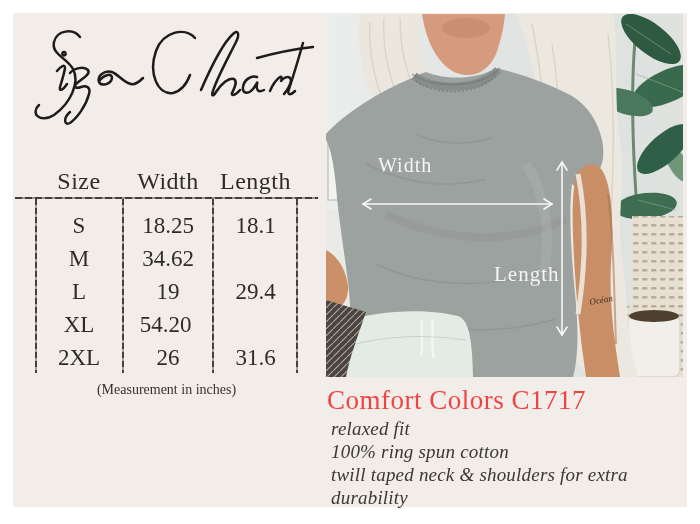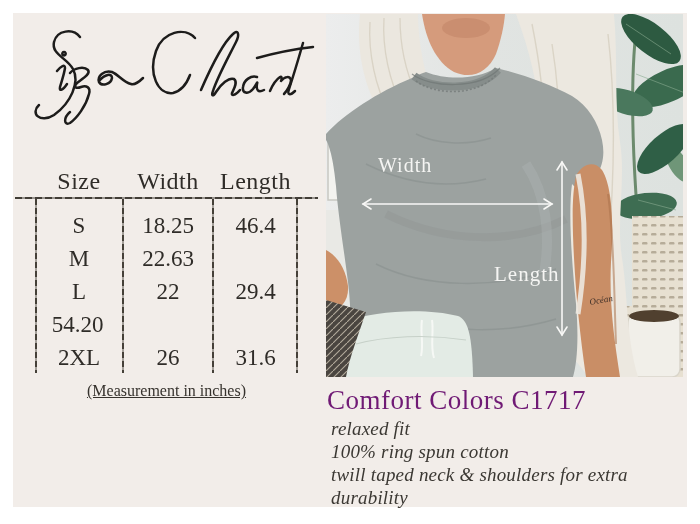--- a/index.html
+++ b/index.html
@@ -16,28 +16,28 @@
          font-size:24px;letter-spacing:.5px;color:#2f2c28;}
   .thead .hc{text-align:center;}
   .c0{width:88px;} .c1{width:90px;} .c2{width:85px;}
   .hline{position:absolute;left:15px;top:197px;width:303px;height:2px;
          background:repeating-linear-gradient(to right,#413d36 0 7px,rgba(65,61,54,.5) 7px 10px);}
   .tbody{position:absolute;left:35px;top:199px;width:263px;height:174px;box-sizing:border-box;padding-top:10px;}
   .vline{position:absolute;top:199px;width:2px;height:174px;
          background:repeating-linear-gradient(to bottom,#454038 0 6px,rgba(69,64,56,.45) 6px 9px);}
   .trow{display:flex;height:33px;align-items:center;font-size:23px;color:#2f2c28;}
   .tcell{text-align:center;}
-  .footnote{position:absolute;left:25px;top:382px;width:283px;text-align:center;font-size:16px;color:#36322d;text-decoration:underline;}
+  .footnote{position:absolute;left:25px;top:382px;width:283px;text-align:center;font-size:14px;color:#36322d;}
 
   
   .photo-svg{position:absolute;left:326px;top:14px;width:357px;height:363px;}
   .photo-svg text{font-family:"Liberation Serif",serif;}
 
   
-  .product-title{position:absolute;left:327px;top:385px;font-size:27px;letter-spacing:.5px;color:#701a75;}
+  .product-title{position:absolute;left:327px;top:385px;font-size:27px;letter-spacing:.5px;color:#ef4444;}
   .feature-list{position:absolute;left:331px;top:417px;font-size:19px;font-style:italic;
                 line-height:23px;color:#3b3833;letter-spacing:.2px;}
 </style>
 </head>
 <body>
 
 <div class="canvas">
   <div class="panel"></div>
 
   <svg class="heading-svg" viewBox="0 0 290 120" role="img" aria-label="Size Chart">
@@ -70,32 +70,33 @@
   </div>
   <div class="hline"></div>
   <div class="vline" style="left:35px"></div>
   <div class="vline" style="left:122px"></div>
   <div class="vline" style="left:212px"></div>
   <div class="vline" style="left:296px"></div>
   <div class="tbody">
       <div class="trow">
         <div class="tcell c0">S</div>
         <div class="tcell c1">18.25</div>
-        <div class="tcell c2">46.4</div>
+        <div class="tcell c2">18.1</div>
       </div>
       <div class="trow">
         <div class="tcell c0">M</div>
-        <div class="tcell c1">22.63</div>
+        <div class="tcell c1">34.62</div>
       </div>
       <div class="trow">
         <div class="tcell c0">L</div>
-        <div class="tcell c1">22</div>
+        <div class="tcell c1">19</div>
         <div class="tcell c2">29.4</div>
       </div>
       <div class="trow">
+        <div class="tcell c0">XL</div>
         <div class="tcell c2">54.20</div>
       </div>
       <div class="trow">
         <div class="tcell c0">2XL</div>
         <div class="tcell c1">26</div>
         <div class="tcell c2">31.6</div>
       </div>
     </div>
   <div class="footnote">(Measurement in inches)</div>
 

